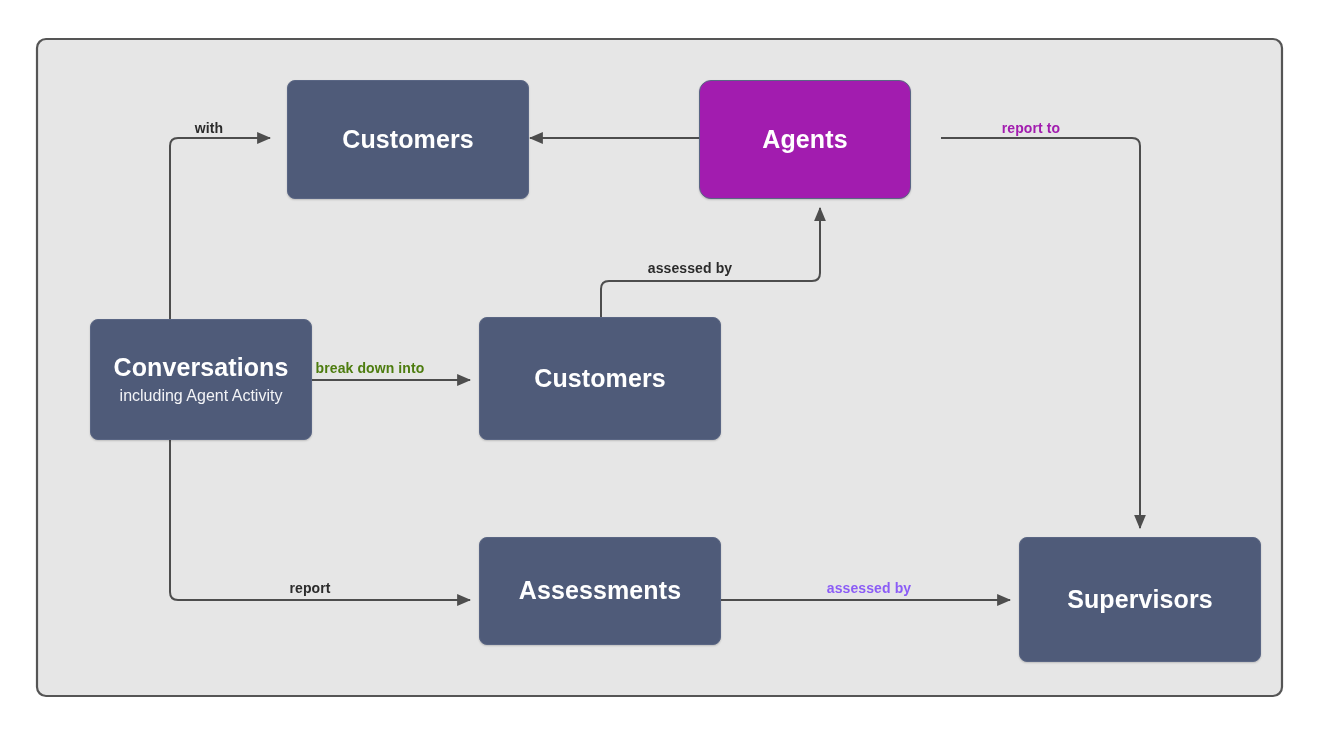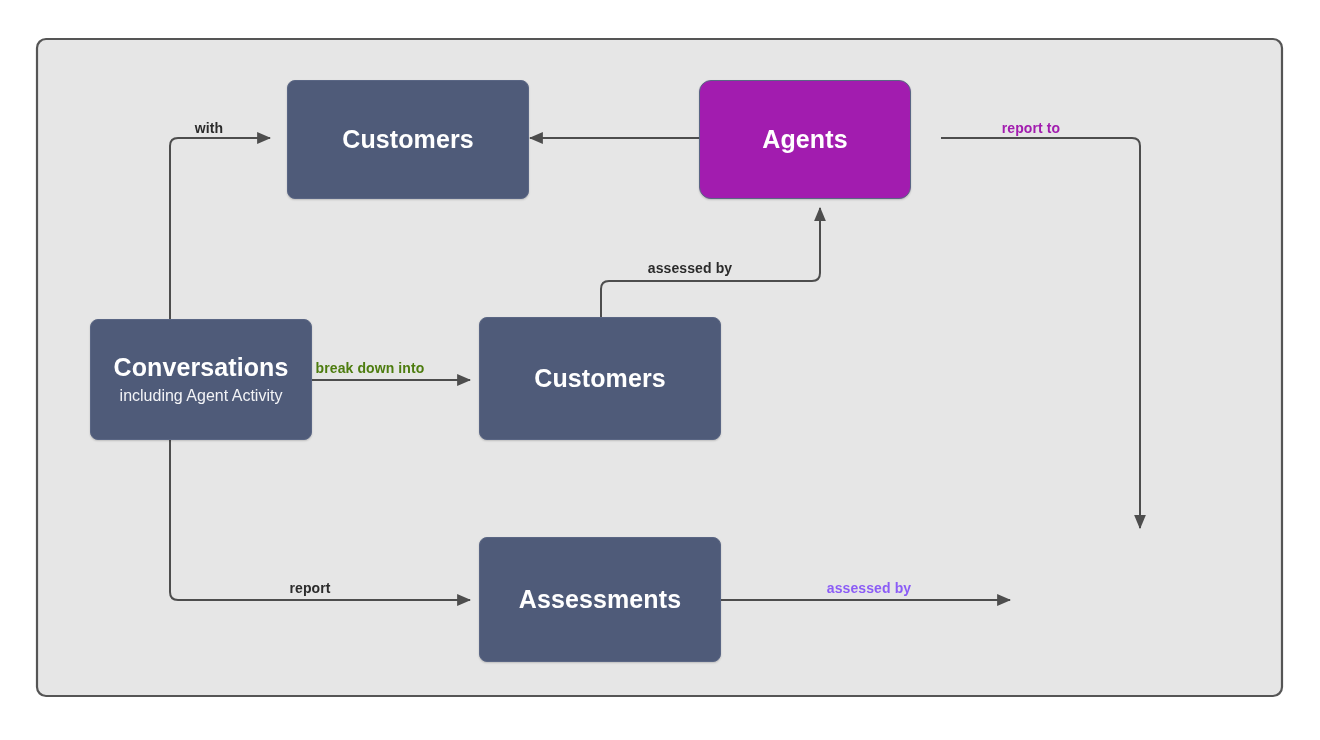--- a/index.html
+++ b/index.html
@@ -120,24 +120,27 @@
 
     <div class="node" id="node-conversations" style="left: 59px; top: 319px; width: 222px; height: 121px; background: rgb(79, 91, 121); border-radius: 8px; margin-left: 31px;">
       <div class="node-title">Conversations</div>
       <div class="node-sub">including Agent Activity</div>
     </div>
 
     <div class="node" id="node-workload" style="left: 479px; top: 317px; width: 242px; height: 123px; background: rgb(79, 91, 121); border-radius: 8px;">
       <div class="node-title">Customers</div>
     </div>
 
-    <div class="node" id="node-assessments" style="left: 479px; top: 537px; width: 242px; height: 125px; background: rgb(79, 91, 121); border-radius: 8px;">
+    <div class="node" id="node-assessments" style="left: 479px; top: 537px; width: 242px; height: 108px; background: rgb(79, 91, 121); border-radius: 8px;">
       <div class="node-title">Assessments</div>
     </div>
 
+    <div class="node" id="node-supervisors" style="left: 1019px; top: 537px; width: 242px; height: 125px; background: rgb(79, 91, 121); border-radius: 8px;">
+      <div class="node-title">Supervisors</div>
+    </div>
 
     <div class="edge-label" id="label-with" style="left: 209px; top: 128px; color: rgb(43, 43, 43);">with</div>
 
     <div class="edge-label" id="label-report-to" style="left: 1031px; top: 128px; color: #a21caf;">report to</div>
 
     <div class="edge-label" id="label-handled-by" style="left: 690px; top: 268px; color: rgb(43, 43, 43);">assessed by</div>
 
     <div class="edge-label" id="label-break-down-into" style="left: 370px; top: 368px; color: #4d7c0f;">break down into</div>
 
     <div class="edge-label" id="label-receive" style="left: 310px; top: 588px; color: rgb(43, 43, 43);">report</div>

